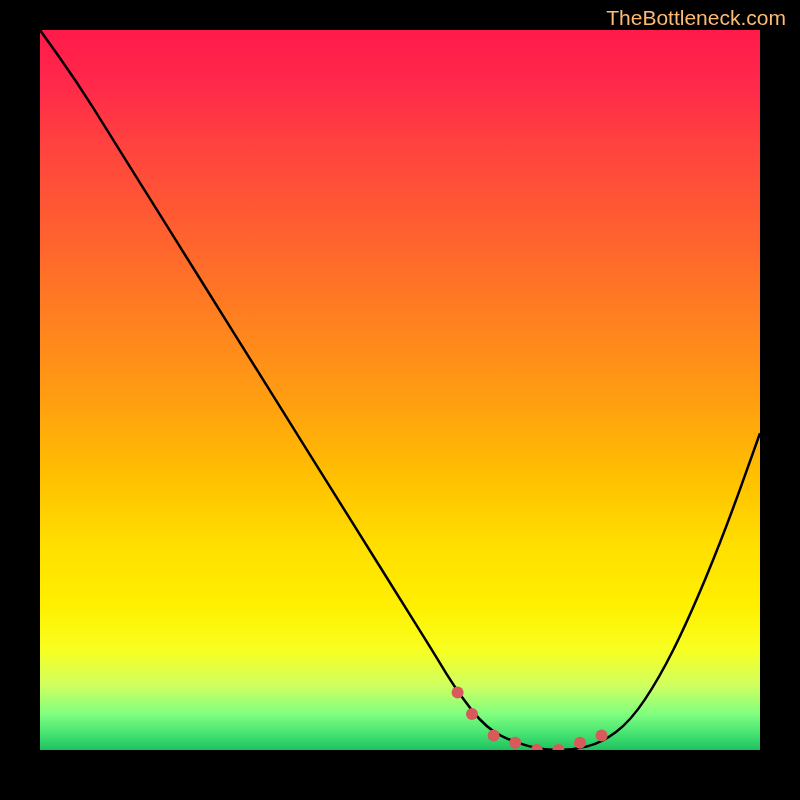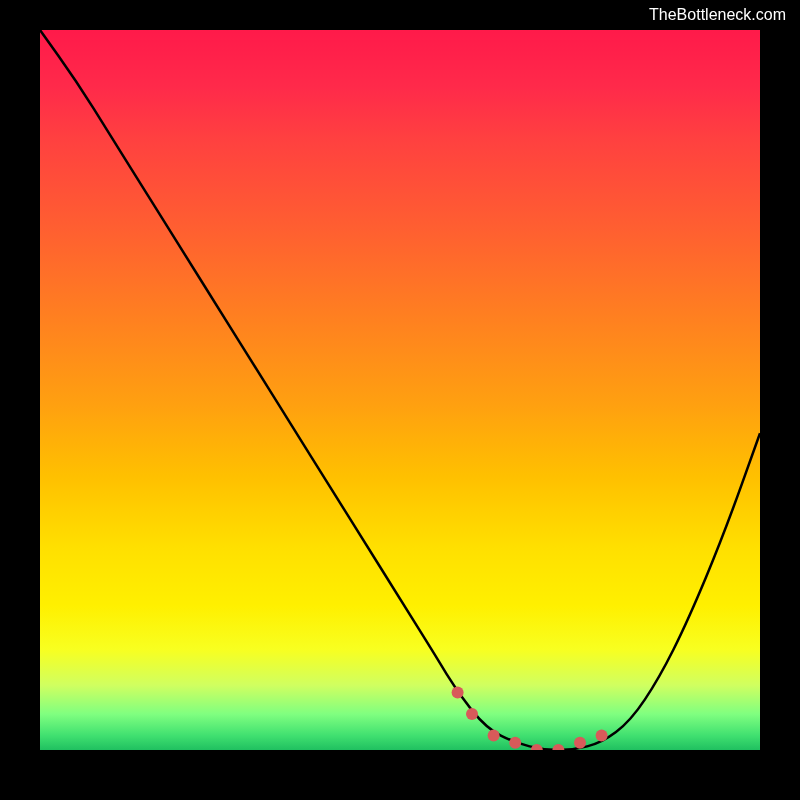--- a/index.html
+++ b/index.html
@@ -8,22 +8,22 @@
     height: 800px;
     background: #000;
     position: relative;
     overflow: hidden;
     font-family: Arial, sans-serif;
   }
   .watermark {
     position: absolute;
     top: 6px;
     right: 14px;
-    color: #ffffff;
-    font-size: 16px;
+    color: #fdba74;
+    font-size: 21px;
     font-weight: 400;
     z-index: 10;
   }
   .plot-area {
     position: absolute;
     left: 40px;
     top: 30px;
     width: 720px;
     height: 720px;
     background: linear-gradient(to bottom,

